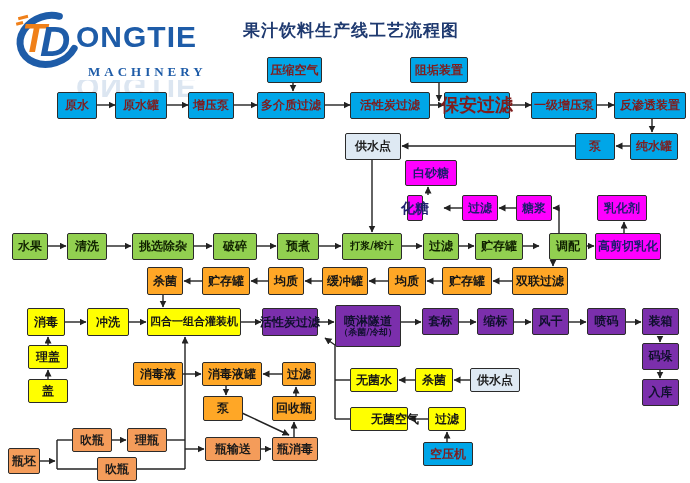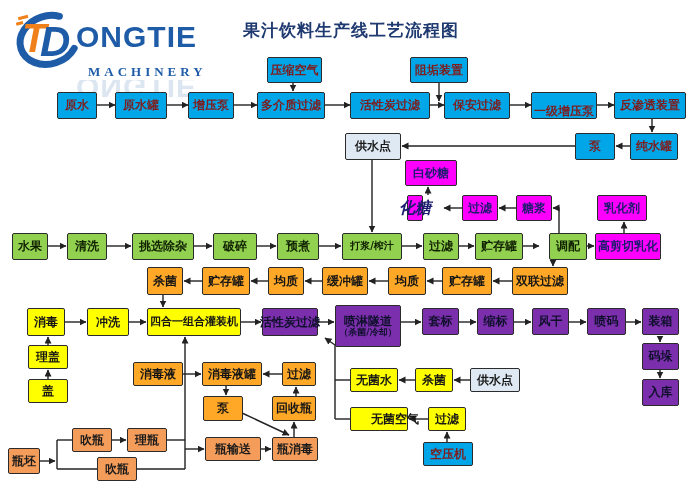--- a/index.html
+++ b/index.html
@@ -159,42 +159,42 @@
       </div>
       <div class="node water" style="left: 267px; top: 57px; width: 55px; height: 26px; font-size: 12px;">
         <span>压缩空气</span>
       </div>
       <div class="node water" style="left: 410px; top: 57px; width: 58px; height: 26px; font-size: 12px;">
         <span>阻垢装置</span>
       </div>
       <div class="node water" style="left: 350px; top: 92px; width: 80px; height: 27px; font-size: 12px;">
         <span>活性炭过滤</span>
       </div>
-      <div class="node water" style="left: 444px; top: 92px; width: 66px; height: 27px; font-size: 12px;">
+      <div class="node water" style="left: 444px; top: 92px; width: 66px; height: 27px; font-size: 18px;">
         <span>保安过滤</span>
       </div>
-      <div class="node water" style="left: 531px; top: 92px; width: 66px; height: 27px; font-size: 12px; justify-content: flex-end;">
+      <div class="node water" style="left: 531px; top: 92px; width: 66px; height: 27px; font-size: 12px;">
         <span>一级增压泵</span>
       </div>
       <div class="node water" style="left: 614px; top: 92px; width: 72px; height: 27px; font-size: 12px;">
         <span>反渗透装置</span>
       </div>
       <div class="node water" style="left: 630px; top: 133px; width: 48px; height: 27px; font-size: 12px;">
         <span>纯水罐</span>
       </div>
       <div class="node water" style="left: 575px; top: 133px; width: 40px; height: 27px; font-size: 12px;">
         <span>泵</span>
       </div>
       <div class="node pure" style="left: 345px; top: 133px; width: 56px; height: 27px; font-size: 12px;">
         <span>供水点</span>
       </div>
       <div class="node sugar" style="left: 405px; top: 160px; width: 52px; height: 26px; font-size: 12px;">
         <span>白砂糖</span>
       </div>
-      <div class="node sugar" style="left: 407px; top: 195px; width: 16px; height: 26px; font-size: 16px; font-style: italic;">
+      <div class="node sugar" style="left: 407px; top: 195px; width: 16px; height: 26px; font-size: 14px;">
         <span>化糖</span>
       </div>
       <div class="node sugar" style="left: 462px; top: 195px; width: 36px; height: 26px; font-size: 12px;">
         <span>过滤</span>
       </div>
       <div class="node sugar" style="left: 516px; top: 195px; width: 36px; height: 26px; font-size: 12px;">
         <span>糖浆</span>
       </div>
       <div class="node sugar" style="left: 597px; top: 195px; width: 50px; height: 26px; font-size: 12px;">
         <span>乳化剂</span>

